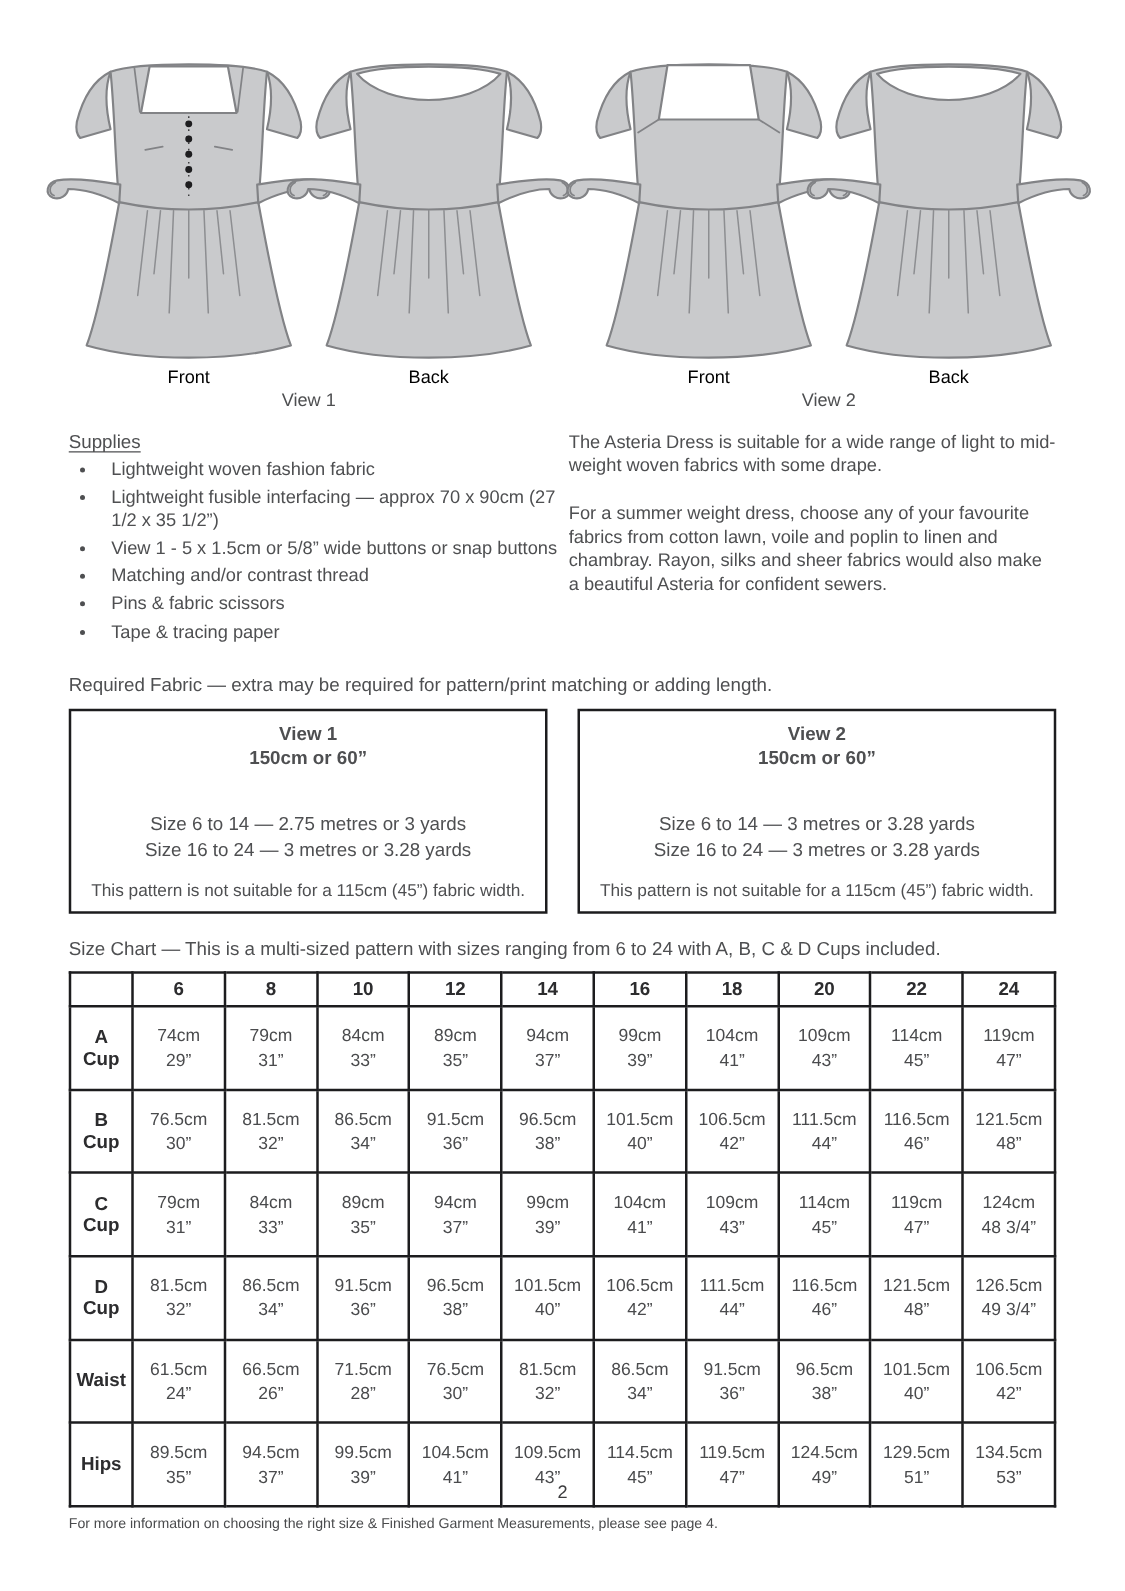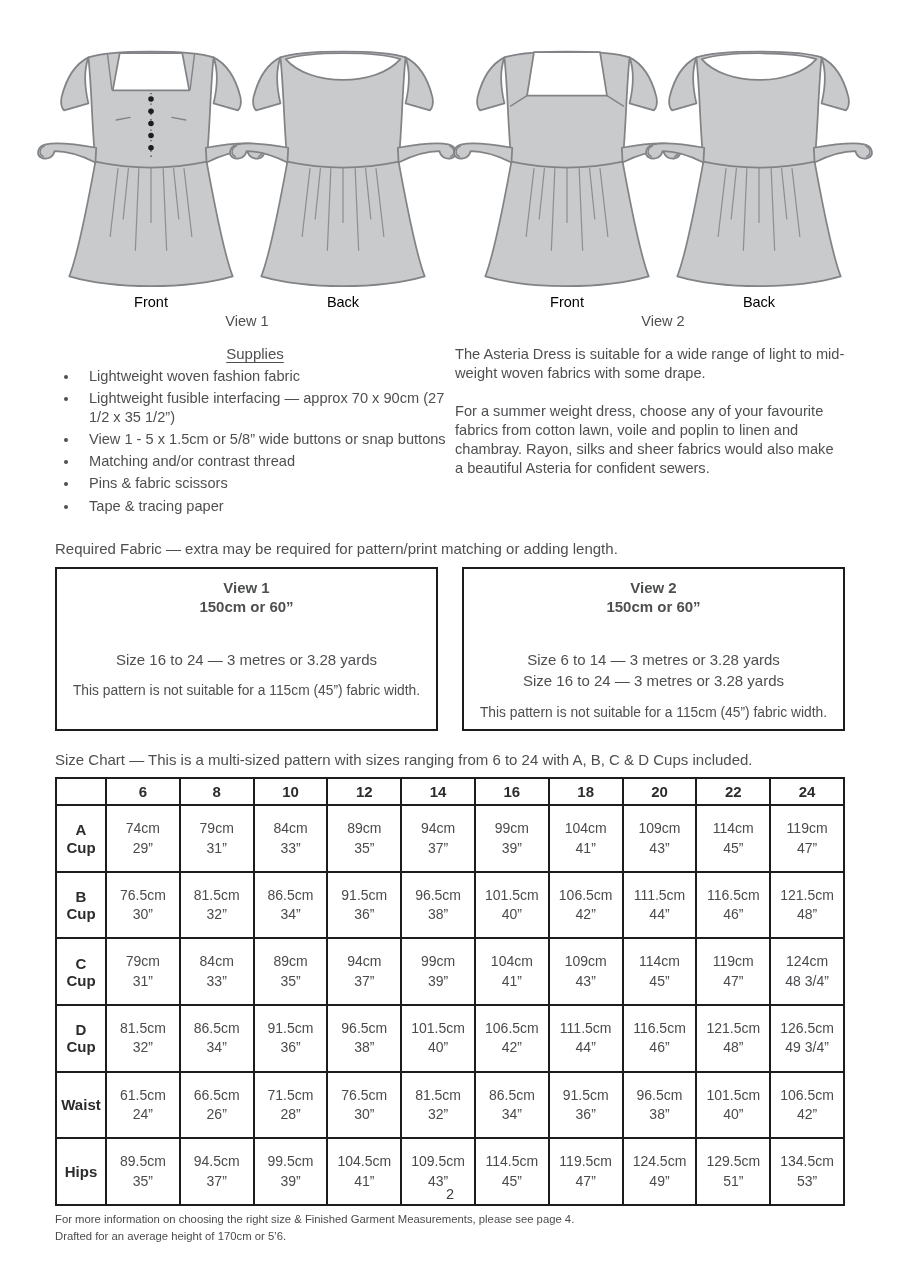--- a/index.html
+++ b/index.html
@@ -23,21 +23,21 @@
   .dl{fill:none;stroke:#828386;stroke-width:1.6;stroke-linecap:round;}
   .dg{fill:none;stroke:#8d8e91;stroke-width:1.4;stroke-linecap:round;}
   .dd{fill:none;stroke:#39393b;stroke-width:1.3;stroke-dasharray:1.5 4.5;}
   .db{fill:#1d1d1f;}
 
   
   .two-col{display:flex;margin-top:16px;}
   .col-left{width:400px;}
   .col-right{width:390px;}
   h3.uh{font-size:15px;font-weight:normal;margin:0 0 5px 0;color:#4e4f51;
-    text-decoration:underline;text-underline-offset:3px;text-align:center;}
+    text-decoration:underline;text-underline-offset:3px;}
   .supplies-list{margin:0;padding:0 0 0 24px;font-size:14.6px;line-height:1.28;}
   .supplies-list li{padding-left:10px;margin-bottom:3.5px;}
   .fabric-paras p{margin:0 0 19px 0;font-size:14.6px;line-height:1.3;}
 
   
   .required{margin-top:21px;}
   .req-heading{font-size:15px;margin:0;}
   .req-boxes{display:flex;gap:24px;margin-top:10px;}
   .req-box{flex:1;border:2px solid #1c1c1e;text-align:center;padding:9px 6px 9px 6px;}
   .box-title{font-weight:bold;font-size:15px;line-height:1.3;}
@@ -166,20 +166,21 @@
     </div>
   </section>
 
   <section class="required">
     <p class="req-heading"><span class="uh" style="font-size:15px;">Required Fabric</span><span> — extra may be required for pattern/print matching or adding length.</span></p>
     <div class="req-boxes" id="req-boxes">
         <div class="req-box">
           <div class="box-title">View 1</div>
           <div class="box-width">150cm or 60”</div>
           <div class="box-lines">
+            <div>Size 6 to 14 — 2.75 metres or 3 yards</div>
             <div>Size 16 to 24 — 3 metres or 3.28 yards</div>
           </div>
           <div class="box-note">This pattern is not suitable for a 115cm (45”) fabric width.</div>
         </div>
         <div class="req-box">
           <div class="box-title">View 2</div>
           <div class="box-width">150cm or 60”</div>
           <div class="box-lines">
             <div>Size 6 to 14 — 3 metres or 3.28 yards</div>
             <div>Size 16 to 24 — 3 metres or 3.28 yards</div>
@@ -360,18 +361,17 @@
 49”</td>
             <td>129.5cm
 51”</td>
             <td>134.5cm
 53”</td>
           </tr>
         </tbody>
       </table>
     <div class="footnotes" id="footnotes">
         <div>For more information on choosing the right size &amp; Finished Garment Measurements, please see page 4.</div>
-        <div>Drafted for an average height of 170cm or 5’6.</div>
       </div>
   </section>
 
   <div class="page-number">2</div>
 </div>
 
 </body></html>

